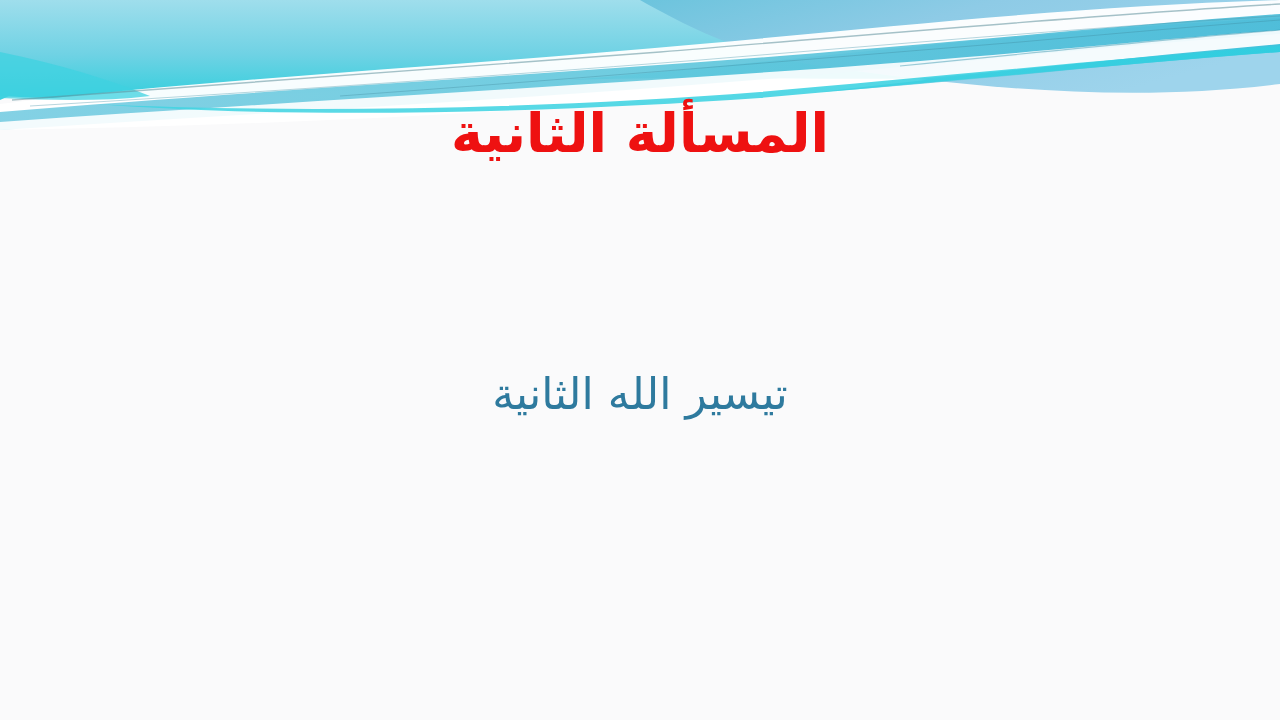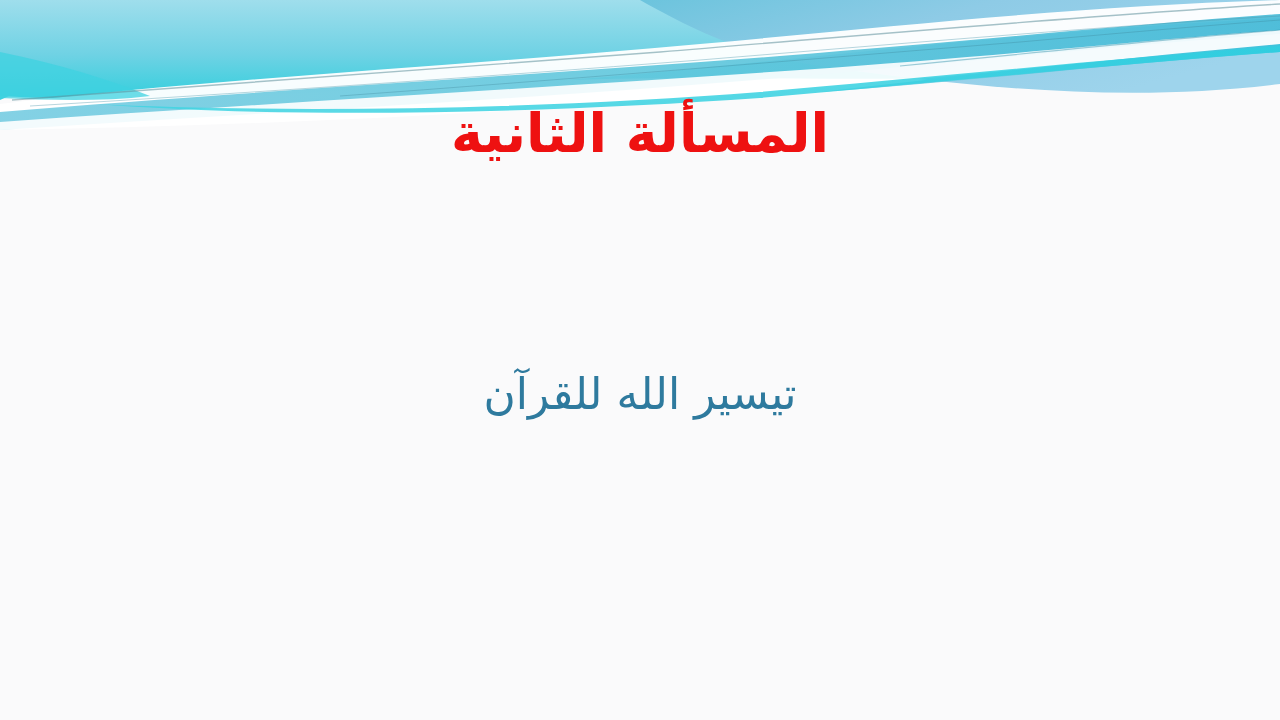--- a/index.html
+++ b/index.html
@@ -147,18 +147,18 @@
     </svg>
   </div>
 
   <div class="content">
 
     <div class="title-row">
       <span class="slide-title">المسألة الثانية</span>
     </div>
 
     <div class="body-row">
-      <span class="slide-body">تيسير الله للقرآن</span>
+      <span class="slide-body">تيسير الله الثانية</span>
     </div>
 
   </div>
 
 </div>
 
 </body></html>

